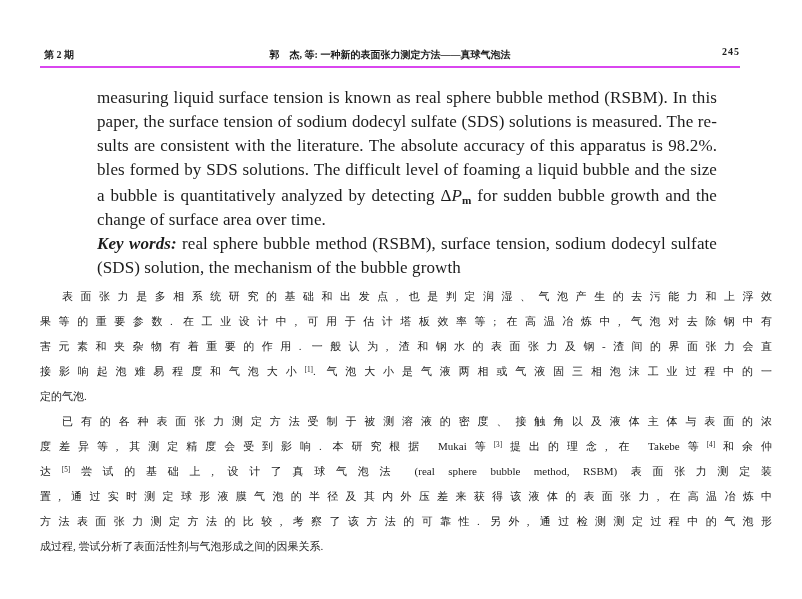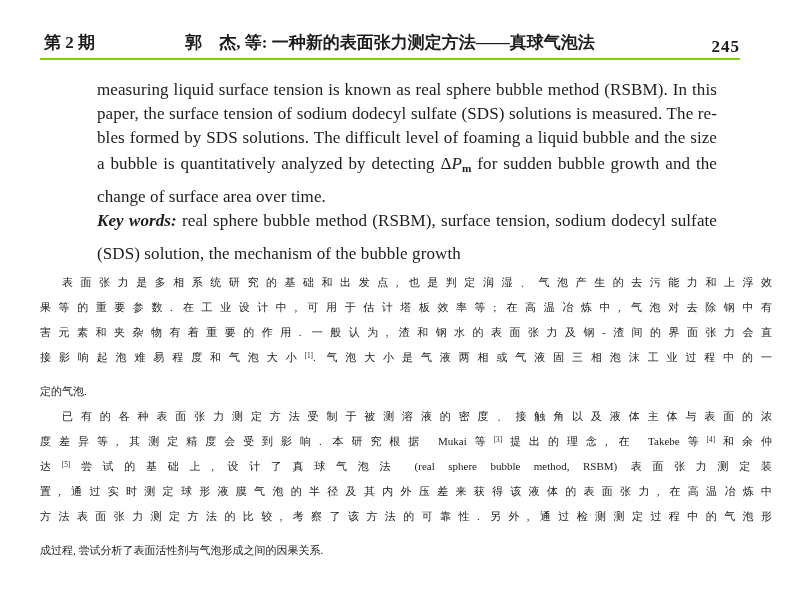--- a/index.html
+++ b/index.html
@@ -11,27 +11,28 @@
     font-family:"Liberation Serif","DejaVu Serif",serif;
     box-sizing:border-box;
     padding:36px 30px 0 40px;
     overflow:hidden;
   }
   
   .header{
     position:relative;
     width:700px;
     height:22px;
-    border-bottom:2px solid #84cc16;
-    font-size:17px;
+    border-bottom:2px solid #d946ef;
+    font-size:10px;
     font-weight:bold;
+    margin-top:8px;
   }
   .header .issue{position:absolute;left:4px;bottom:4px;white-space:nowrap;}
   .header .rtitle{position:absolute;left:50%;bottom:4px;transform:translateX(-50%);white-space:nowrap;}
-  .header .pageno{position:absolute;right:0;bottom:1px;white-space:nowrap;letter-spacing:1px;}
+  .header .pageno{position:absolute;right:0;bottom:9px;white-space:nowrap;letter-spacing:1px;}
   
   .abstract{
     margin:18px 62px 0 57px;
     width:620px;
     font-size:17px;
     line-height:24px;
     letter-spacing:0.1px;
   }
   
   .body-text{
@@ -41,21 +42,21 @@
     line-height:25px;
   }
   
   .tline{
     text-align:justify;
     text-align-last:justify;
     white-space:normal;
     overflow:hidden;
     max-height:26px;
   }
-  .tline.last{text-align-last:left;margin-top:9px;}
+  .tline.last{text-align-last:left;}
   .tline.indent{text-indent:2em;}
   .tline i{font-style:italic;}
   .tline b{font-weight:bold;font-style:italic;}
   .tline sup{
     position:relative;top:-0.45em;
     font-size:0.66em;line-height:0;vertical-align:baseline;
   }
   .tline sub{
     position:relative;top:0.28em;
     font-size:0.66em;line-height:0;vertical-align:baseline;
@@ -69,20 +70,21 @@
 
   <div class="header">
     <span class="issue">第 2 期</span>
     <span class="rtitle">郭　杰, 等: 一种新的表面张力测定方法——真球气泡法</span>
     <span class="pageno">245</span>
   </div>
 
   <div class="abstract">
       <div class="tline"><span>measuring liquid surface tension is known as real sphere bubble method (RSBM). In this</span></div>
       <div class="tline"><span>paper, the surface tension of sodium dodecyl sulfate (SDS) solutions is measured. The re-</span></div>
+      <div class="tline"><span>sults are consistent with the literature. The absolute accuracy of this apparatus is 98.2%.</span></div>
       <div class="tline"><span>bles formed by SDS solutions. The difficult level of foaming a liquid bubble and the size of</span></div>
       <div class="tline"><span>a bubble is quantitatively analyzed by detecting Δ</span><i>P</i><sub>m</sub><span> for sudden bubble growth and the</span></div>
       <div class="tline last"><span>change of surface area over time.</span></div>
       <div class="tline"><b>Key words:</b><span> real sphere bubble method (RSBM), surface tension, sodium dodecyl sulfate</span></div>
       <div class="tline last"><span>(SDS) solution, the mechanism of the bubble growth</span></div>
     </div>
 
   <div class="body-text">
     <div class="cn-para">
         <div class="tline indent"><span>表面张力是多相系统研究的基础和出发点, 也是判定润湿、气泡产生的去污能力和上浮效</span></div>

